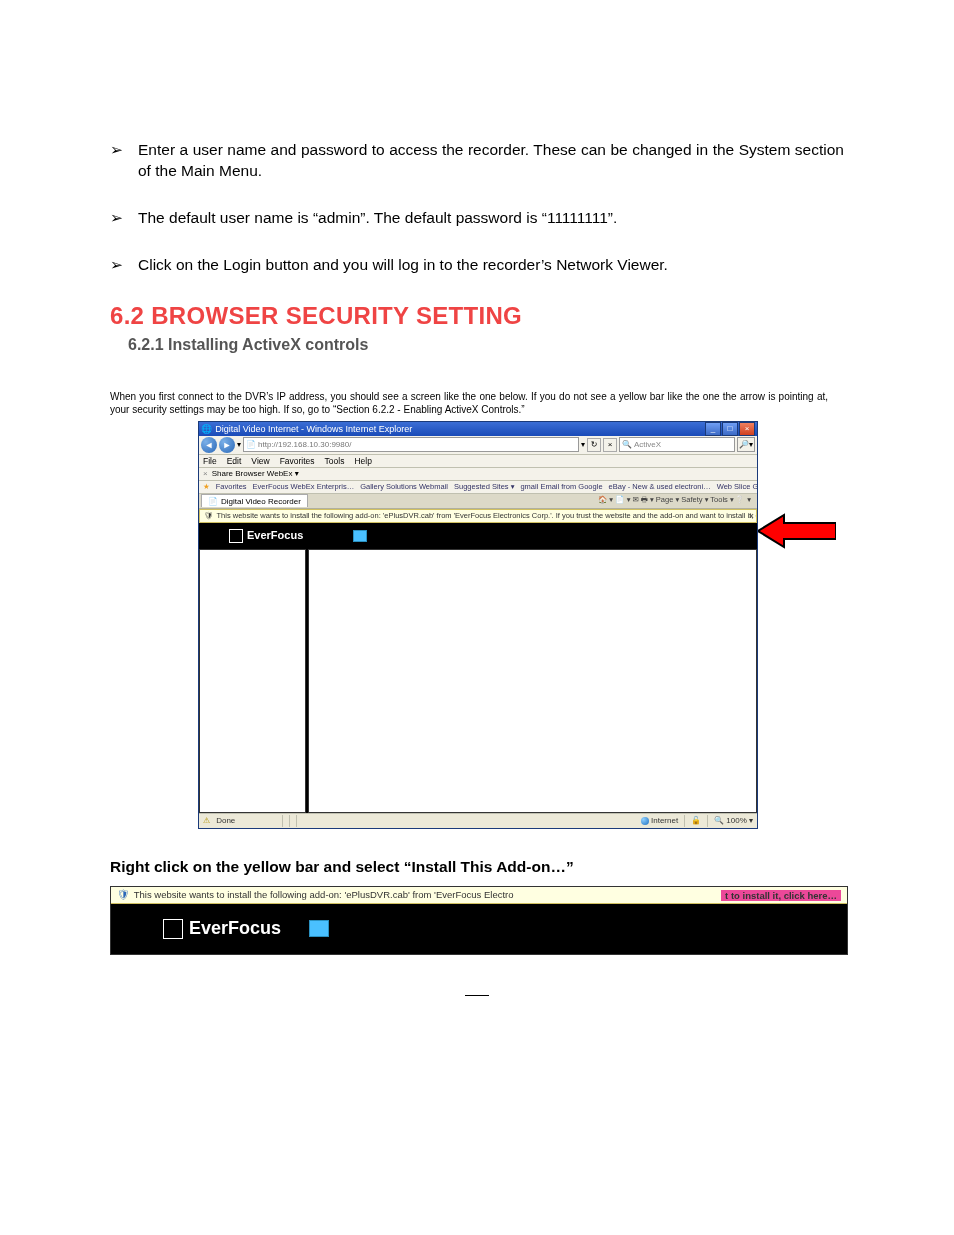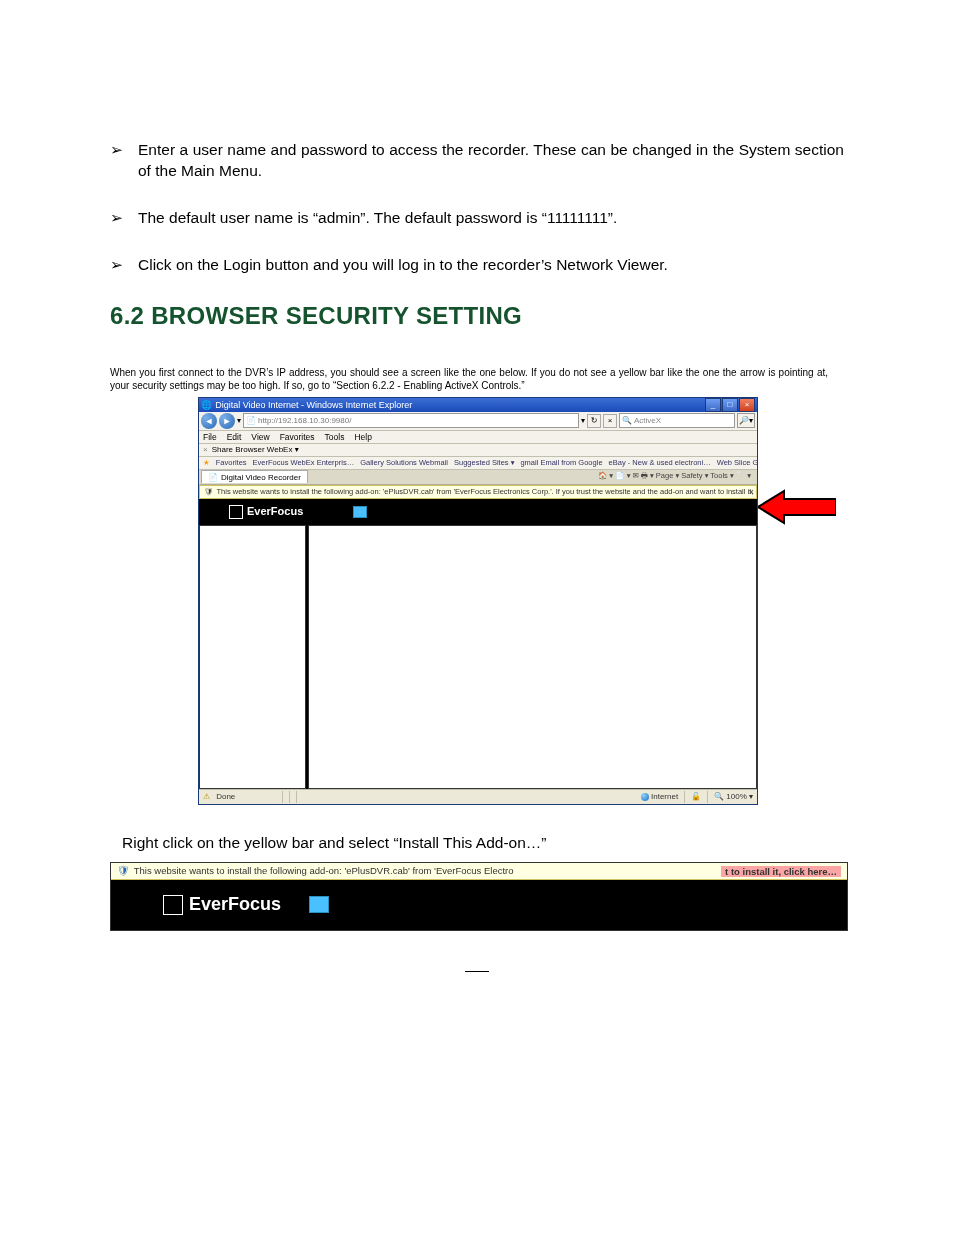--- a/index.html
+++ b/index.html
@@ -29,41 +29,42 @@
     flex: 0 0 28px;
     font-family: "Segoe UI Symbol", Arial, sans-serif;
   }
   .bullet-text {
     flex: 1;
   }
   .h2 {
     font-family: Arial, sans-serif;
     font-weight: bold;
     font-size: 24px;
-    color: #14532d;
+    color: #ef4444;
     margin: 14px 0 6px 0;
     letter-spacing: 0.3px;
   }
   .h3 {
     font-family: Arial, sans-serif;
     font-weight: bold;
     font-size: 16px;
     color: #555;
     margin: 4px 0 14px 18px;
   }
   .para {
     font-size: 10px;
     line-height: 1.35;
     margin: 36px 16px 4px 0;
     text-align: justify;
   }
   .para2 {
     font-size: 15.5px;
     line-height: 1.35;
-    margin: 28px 0 8px 12px;
+    margin: 28px 0 8px 0;
+    font-weight: bold;
   }
   
   .ie-window {
     margin: 0 auto;
     width: 558px;
     position: relative;
     border: 1px solid #1a3a7a;
     font-size: 9px;
     font-family: Tahoma, sans-serif;
     background: #ece9d8;
@@ -200,21 +201,21 @@
   }
   .ctx-item {
     padding:3px 8px;
     border-bottom:1px solid #eee;
   }
   .ctx-item.hl {
     background:#3169c6;color:#fff;
   }
   .ctx-item:last-child { border-bottom:none; }
   .ib2-tail {
-    position:absolute;right:6px;top:-14px;color:#333;font-size:9.5px;background:#fca5a5;padding:0 4px;
+    position:absolute;right:6px;top:-14px;color:#333;font-size:9.5px;background:#ec4899;padding:0 4px;
   }
   .wrapper2 { position:relative; }
   .hr-short {
     border:none;border-top:1px solid #000;width:24px;margin:40px auto 0 auto;
   }
 </style>
 </head>
 <body>
 
 <div class="page">
@@ -228,20 +229,21 @@
       <div class="bullet-glyph">➢</div>
       <div class="bullet-text">The default user name is “admin”. The default password is “11111111”.</div>
     </div>
     <div class="bullet-item">
       <div class="bullet-glyph">➢</div>
       <div class="bullet-text">Click on the Login button and you will log in to the recorder’s Network Viewer.</div>
     </div>
   </div>
 
   <div class="h2">6.2  BROWSER SECURITY SETTING</div>
+  <div class="h3">6.2.1 Installing ActiveX controls</div>
 
   <div class="para">When you first connect to the DVR’s IP address, you should see a screen like the one below. If you do not see a yellow bar like the one the arrow is pointing at, your security settings may be too high. If so, go to “Section 6.2.2 - Enabling ActiveX Controls.”</div>
 
   <div style="position:relative;width:558px;margin:0 auto;">
     <div class="ie-window">
       <div class="title-bar">
         <span class="title-icn">🌐</span>
         <span class="title-text">Digital Video Internet - Windows Internet Explorer</span>
         <div class="sys-btns">
           <div class="sys-btn">_</div>

